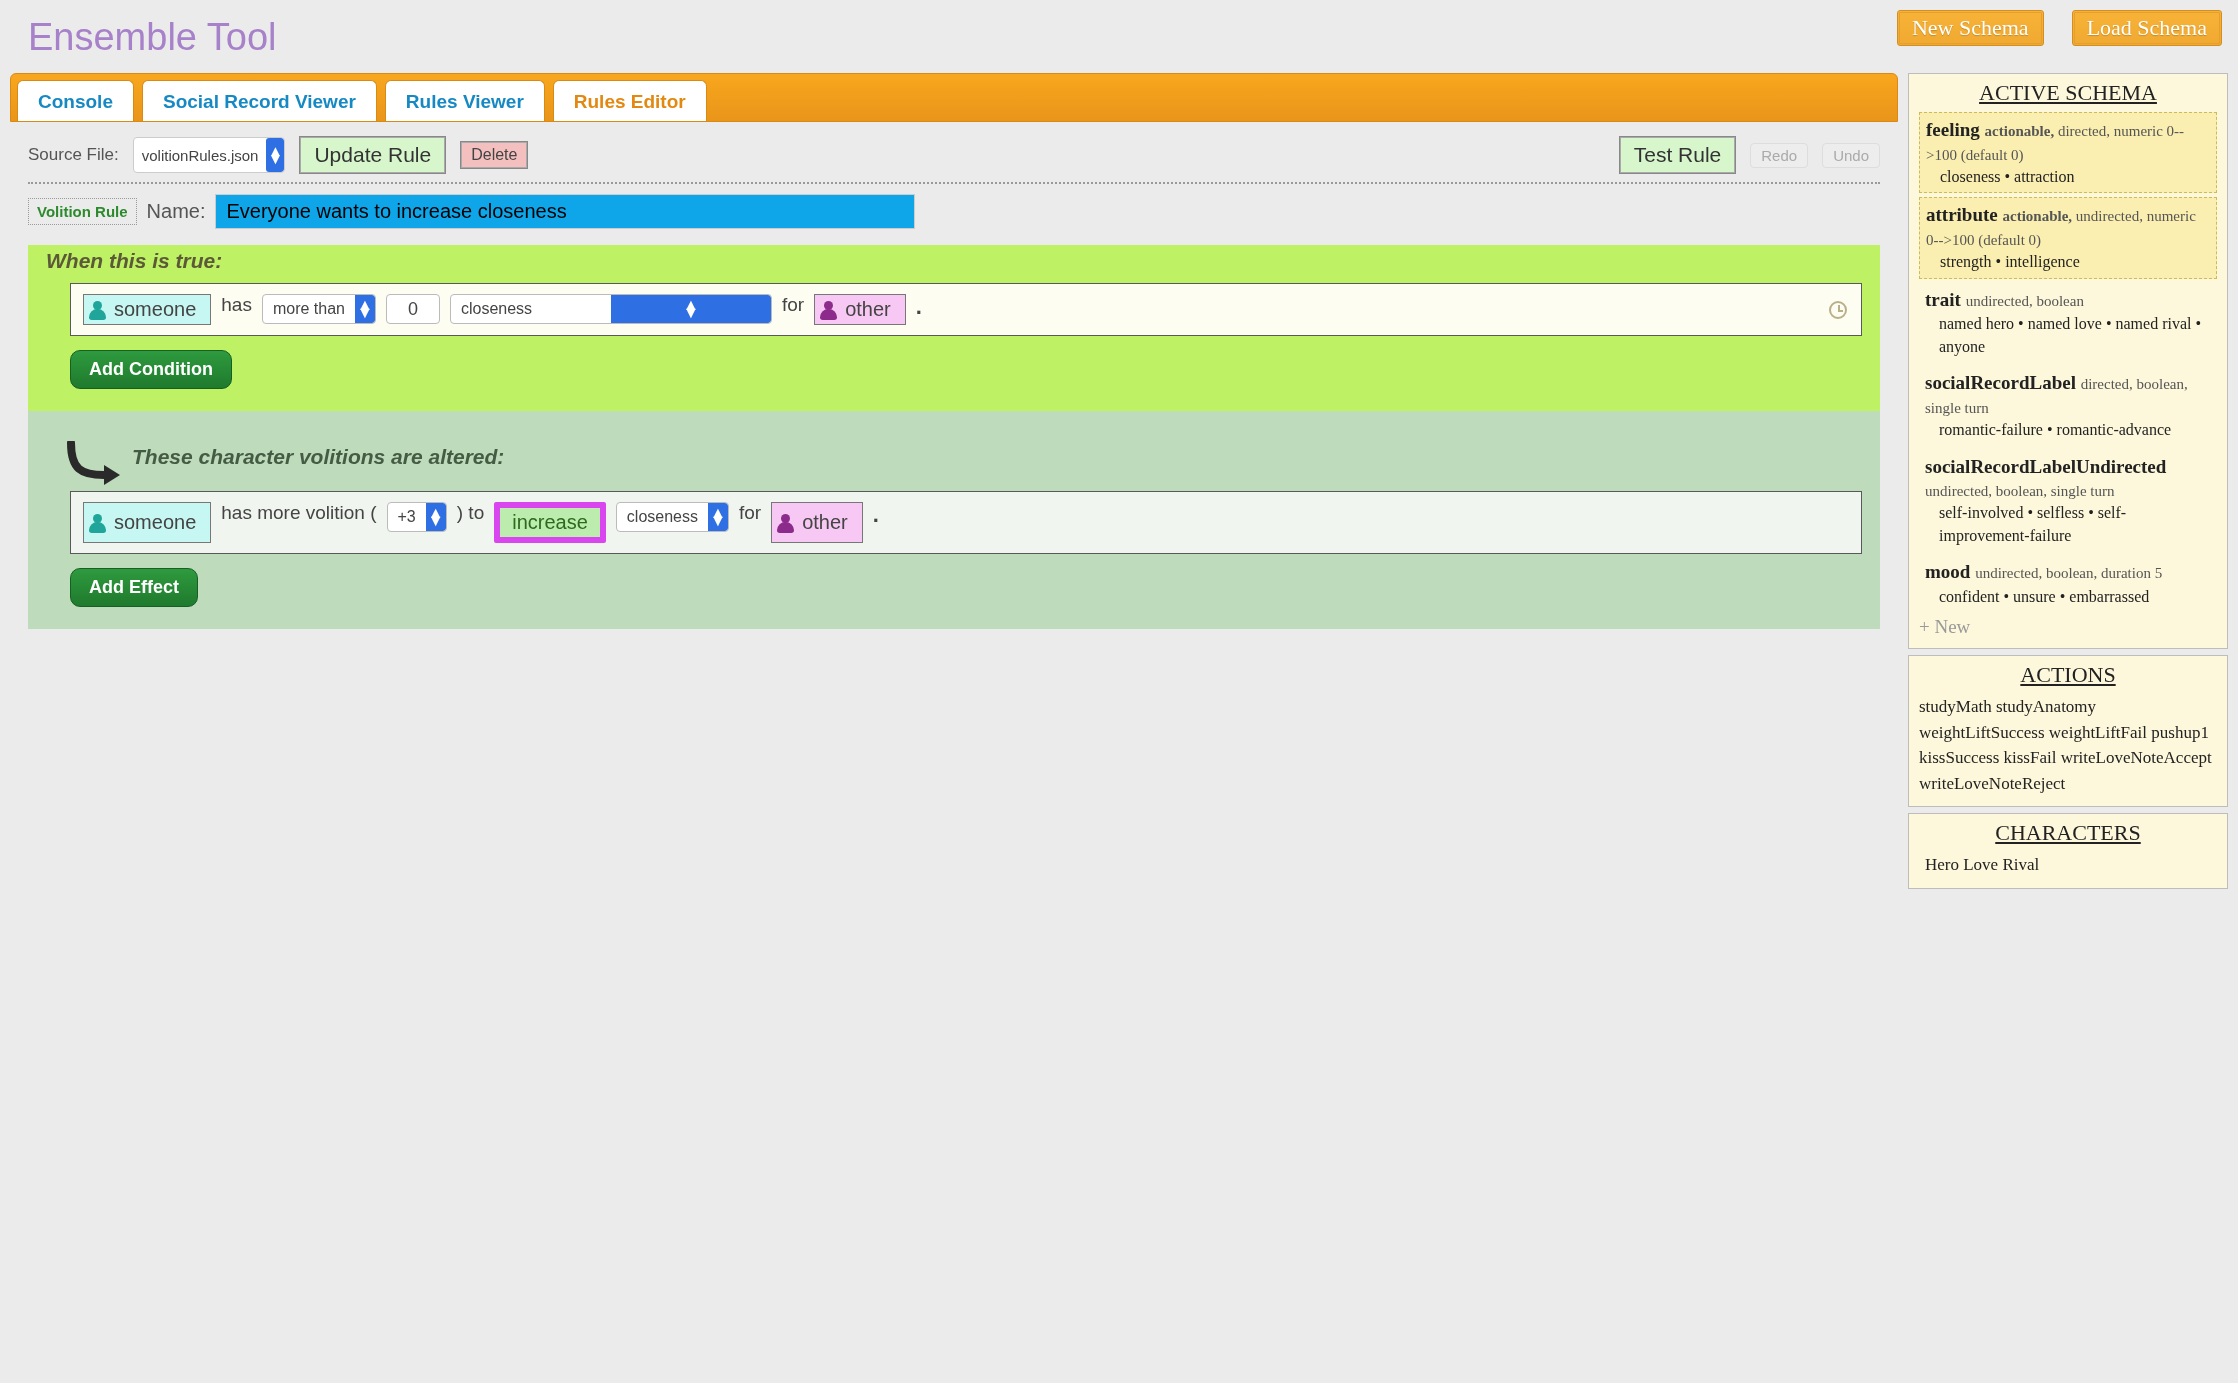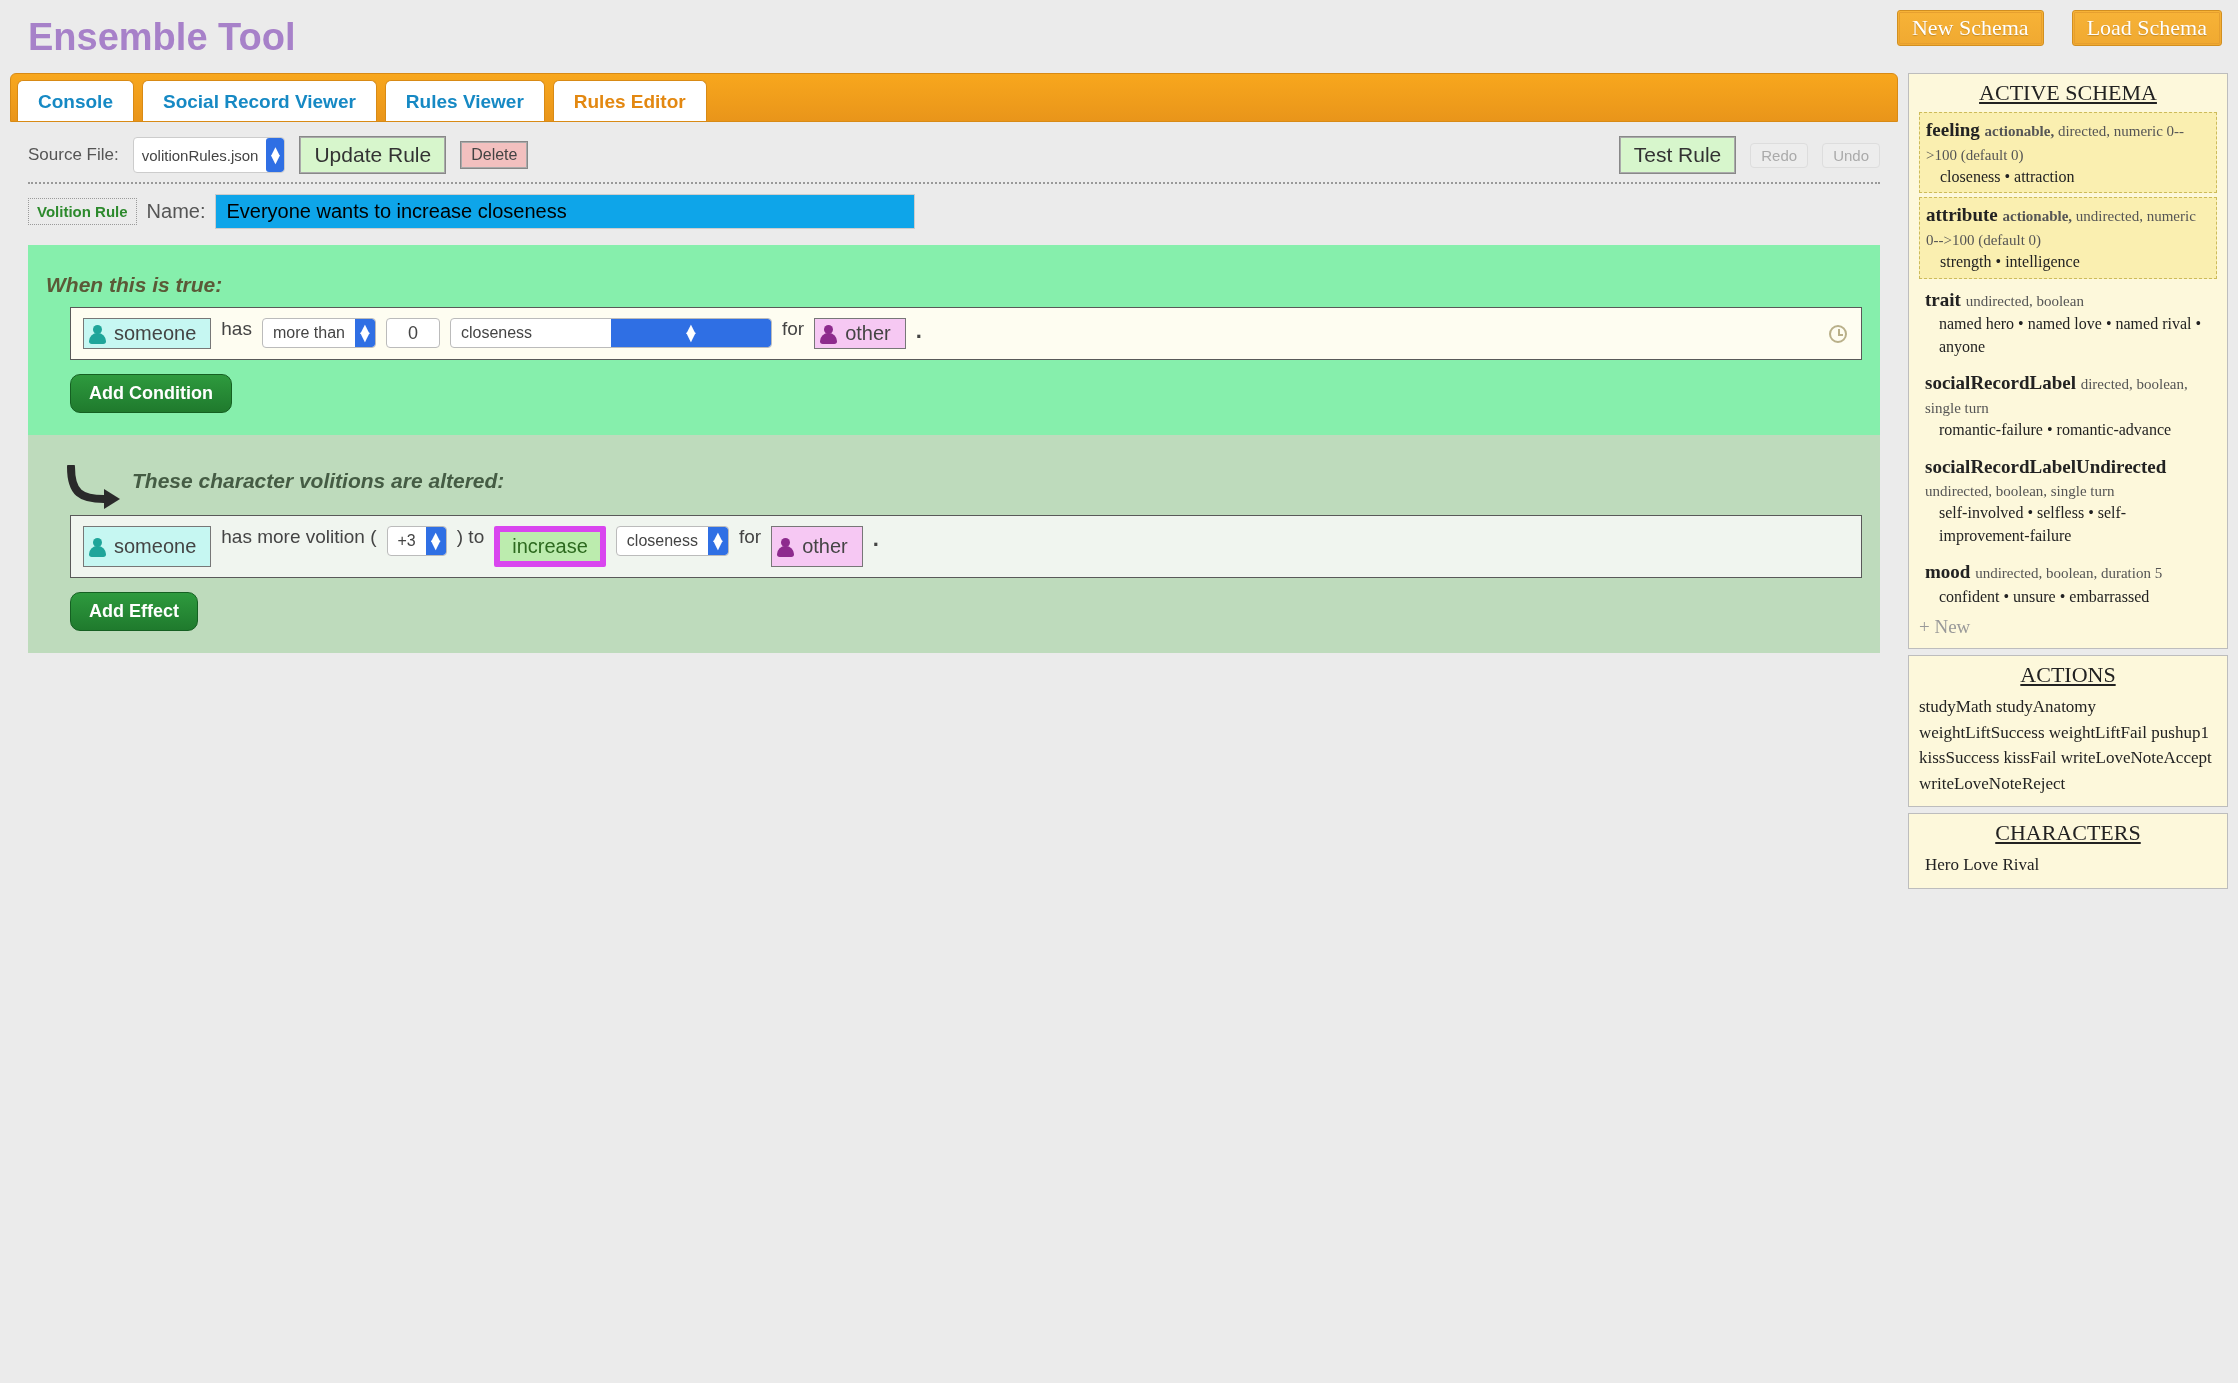--- a/index.html
+++ b/index.html
@@ -3,21 +3,21 @@
   <meta charset="utf-8">
   <style>
     * { box-sizing: border-box; }
     body {
       margin: 0; padding: 10px;
       font-family: "Lucida Grande", Verdana, Arial, sans-serif;
       background: #ebebeb; color: #444;
       font-size: 17px;
     }
     .top-row { display: flex; align-items: flex-start; }
-    .app-title { font-size: 38px; font-weight: bold; color: #a781c9; margin: 6px 0 14px 18px; font-family: Verdana, sans-serif; }
+    .app-title { font-size: 38px; font-weight: normal; color: #a781c9; margin: 6px 0 14px 18px; font-family: Verdana, sans-serif; }
     .btn-orange {
       background: linear-gradient(#f7b337,#f0a931);
       border: 1px solid #d28f20;
       padding: 4px 14px; color: #fff; font-size: 22px;
       font-family: Georgia, serif; cursor: pointer;
       text-shadow: 0 1px 1px rgba(0,0,0,.2);
       border-radius: 3px; outline: 1px solid #e69f2f; outline-offset:-3px;
     }
     .layout { display: flex; gap: 10px; }
     .main-panel { flex: 1; }
@@ -72,21 +72,21 @@
       color: #2d8a2d; font-weight: bold; font-size: 15px;
     }
     .name-row { display: flex; align-items: center; gap: 10px; }
     .name-input {
       flex: 1; max-width: 700px; background:#0ea5e9; border:1px solid #ccc;
       padding: 5px 10px; font-size: 20px; font-family: Verdana,sans-serif;
     }
 
     
     .cond-panel {
-      background: #86efac; margin-top: 16px; padding: 28px 18px 22px;
+      background: #bef264; margin-top: 16px; padding: 4px 18px 22px;
       color:#5b5937;
     }
     .eff-panel {
       background: #bedbbc; padding: 28px 18px 22px; color:#455c44;
     }
     .panel-title { font-style: italic; font-weight: bold; font-size: 21px; margin-bottom: 10px; }
 
     .pred-box {
       background: #fefdf1; border: 1px solid #595959;
       padding: 10px 12px; display: flex; gap: 10px;

